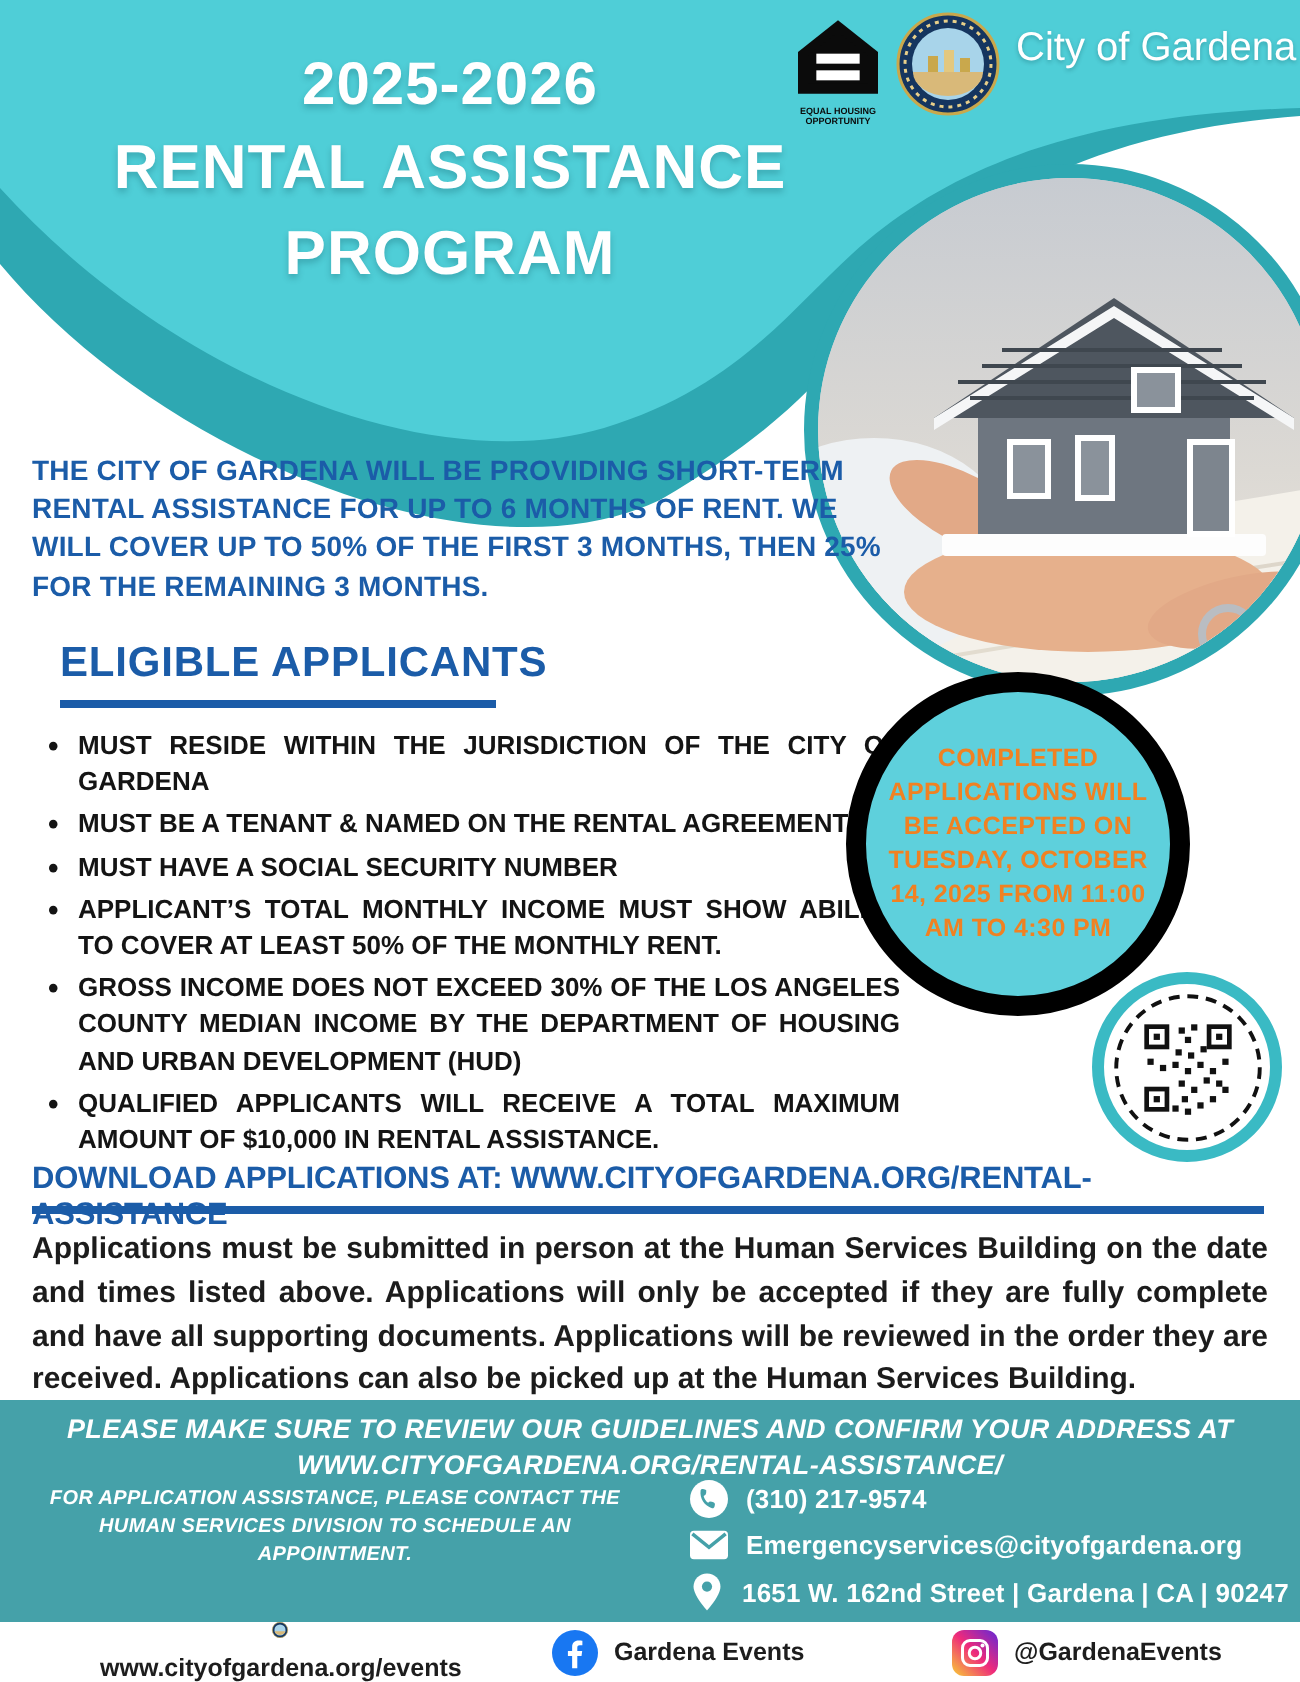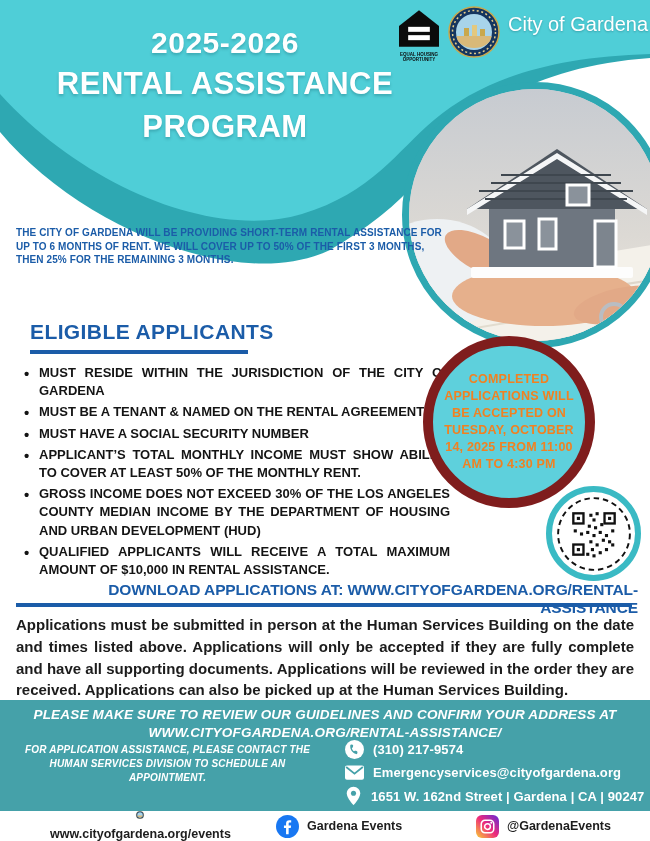--- a/index.html
+++ b/index.html
@@ -23,52 +23,52 @@
   .eh-label { font-size:4.5px; font-weight:bold; color:#0b0b0b; line-height:1.15; margin-top:1px; }
   .seal { margin-left:6px; }
   .org-name { margin-left:8px; margin-top:7px; font-size:20px; color:#ffffff; text-shadow:0 1px 2px rgba(0,60,70,.3); }
   .photo-circle {
     position:absolute; left:402px; top:82px; width:266px; height:266px;
     border-radius:50%; border:7px solid #2EA8B2; overflow:hidden; background:#d3d6da;
   }
   
   .intro {
     position:absolute; left:16px; top:226px; width:438px;
-    color:#1B5CA8; font-weight:bold; font-size:10px; line-height:1.37; letter-spacing:.1px;
+    color:#1B5CA8; font-weight:bold; font-size:14px; line-height:1.37; letter-spacing:.1px;
   }
   .eligible-heading {
     position:absolute; left:30px; top:320px;
     color:#1B5CA8; font-weight:bold; font-size:21px; letter-spacing:.4px;
   }
   .eligible-underline { position:absolute; left:30px; top:350px; width:218px; height:4px; background:#1B5CA8; }
   .bullets { position:absolute; left:24px; top:364px; width:426px; list-style:none; }
   .bullets li {
     position:relative; padding-left:15px; margin-bottom:3px;
     color:#141414; font-weight:bold; font-size:13px; line-height:1.40; text-align:justify;
   }
   .bullets li::before { content:"•"; position:absolute; left:0; top:-1px; font-size:15px; }
   
   .notice-circle {
     position:absolute; left:423px; top:336px; width:172px; height:172px;
-    border-radius:50%; background:#5ED0DC; border:10px solid #7f1d1d;
+    border-radius:50%; background:#5ED0DC; border:10px solid #000000;
     display:flex; align-items:center; justify-content:center; text-align:center;
   }
   .notice-circle span {
     display:block; width:138px; color:#F08122; font-weight:bold; font-size:12.5px;
     line-height:1.35; letter-spacing:.2px;
   }
   .qr-circle {
     position:absolute; left:546px; top:486px; width:95px; height:95px;
     border-radius:50%; background:#ffffff; border:6px solid #3ABAC4;
     display:flex; align-items:center; justify-content:center;
   }
   
   .download-line {
     position:absolute; left:16px; top:581px; width:622px;
-    color:#1B5CA8; font-weight:bold; font-size:15.5px; letter-spacing:-.1px;text-align:right;
+    color:#1B5CA8; font-weight:bold; font-size:15.5px; letter-spacing:-.1px;
   }
   .download-rule { position:absolute; left:16px; top:603px; width:616px; height:4px; background:#1B5CA8; }
   .submission {
     position:absolute; left:16px; top:614px; width:618px;
     color:#1c1c1c; font-weight:600; font-size:15px; line-height:1.45; text-align:justify;
   }
   
   .footer-band { position:absolute; left:0; top:700px; width:650px; height:111px; background:#45A1A9; color:#fff; }
   .guidelines { text-align:center; padding-top:6px; font-style:italic; font-weight:bold; font-size:13.5px; line-height:1.35; letter-spacing:.2px; }
   .assist-note {

